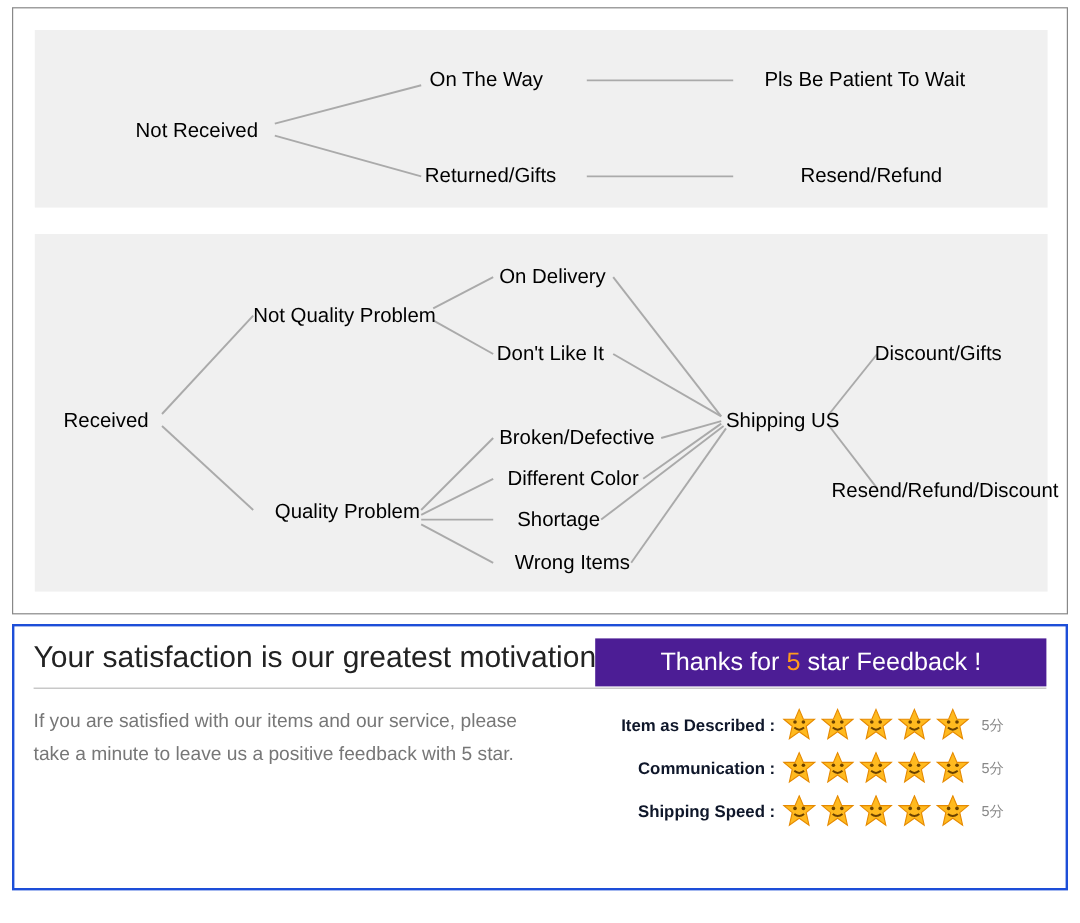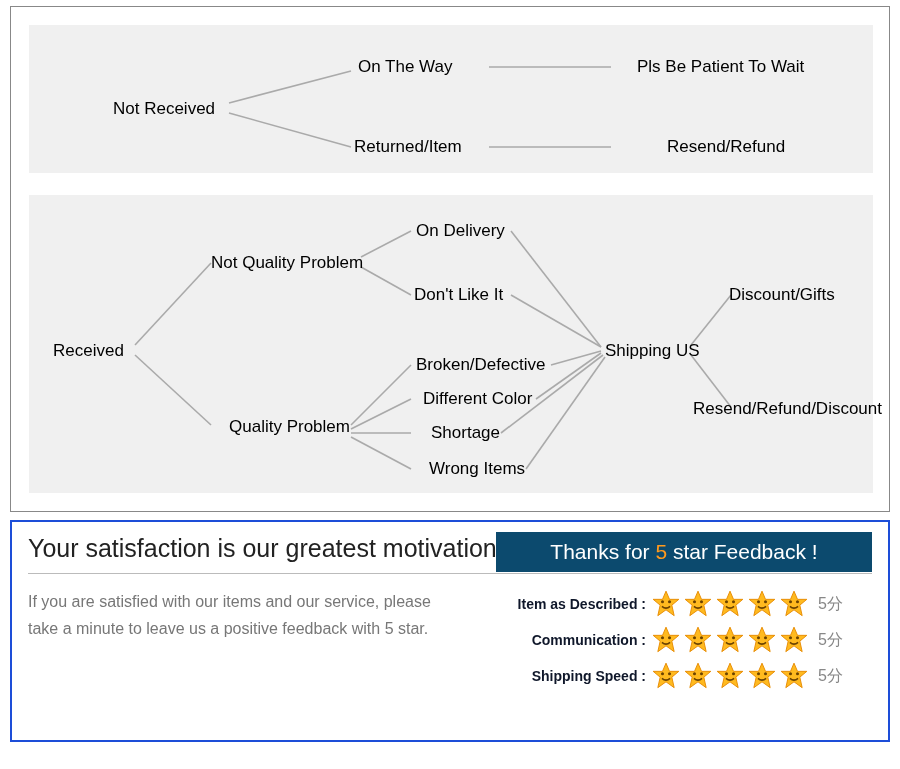--- a/index.html
+++ b/index.html
@@ -55,21 +55,21 @@
   }
   .fb-body {
     font-size: 16px;
     color: #777;
     line-height: 1.7;
     max-width: 430px;
   }
   .thanks-banner {
     position: absolute;
     right: 16px; top: 10px;
-    background: #0c4a6e;
+    background: #4c1d95;
     color: #fff;
     font-size: 21px;
     padding: 8px 22px;
     width: 376px;
     text-align: center;
   }
   .thanks-banner .five { color: #ff9a1e; }
   .ratings {
     position: absolute;
     right: 8px; top: 68px;
@@ -88,21 +88,21 @@
     color: #0f172a;
     font-weight: bold;
     padding-right: 6px;
   }
   .stars { display: flex; gap: 4px; }
   .star {
     width: 28px; height: 28px;
     display: inline-block;
   }
   .rating-score {
-    font-size: 16px;
+    font-size: 12px;
     color: #888;
     margin-left: 10px;
   }
 </style>
 </head>
 <body>
 
 <div class="panel diagram-panel">
 
   <div class="block block1"></div>
@@ -135,21 +135,21 @@
       <line x1="515" y1="462" x2="594" y2="350"></line>
 
       <line x1="680" y1="338" x2="720" y2="288"></line>
       <line x1="680" y1="348" x2="720" y2="400"></line>
     </g>
   </svg>
 
   <div class="node" style="left:102px;top:92px">Not Received</div>
   <div class="node" style="left:347px;top:50px">On The Way</div>
   <div class="node" style="left:626px;top:50px">Pls Be Patient To Wait</div>
-  <div class="node" style="left:343px;top:130px">Returned/Item</div>
+  <div class="node" style="left:343px;top:130px">Returned/Gifts</div>
   <div class="node" style="left:656px;top:130px">Resend/Refund</div>
 
   <div class="node" style="left:42px;top:334px">Received</div>
   <div class="node" style="left:200px;top:246px">Not Quality Problem</div>
   <div class="node" style="left:218px;top:410px">Quality Problem</div>
 
   <div class="node" style="left:405px;top:214px">On Delivery</div>
   <div class="node" style="left:403px;top:278px">Don't Like It</div>
 
   <div class="node" style="left:405px;top:348px">Broken/Defective</div>

